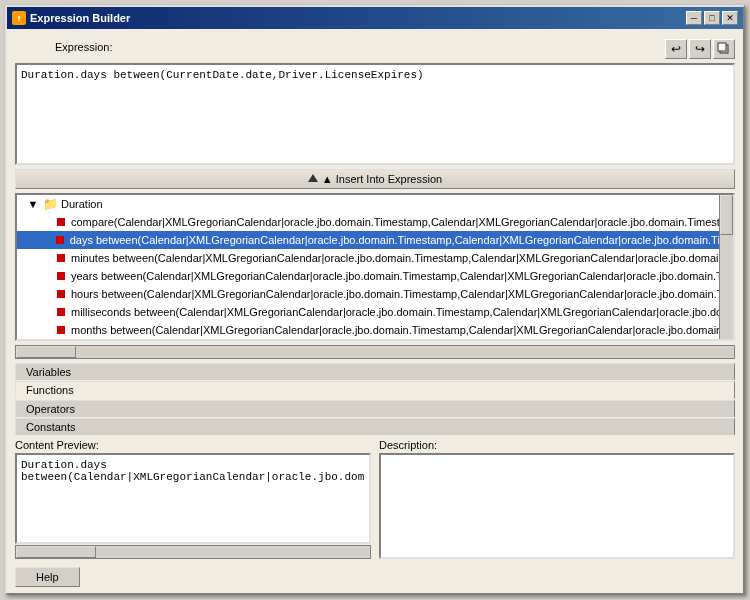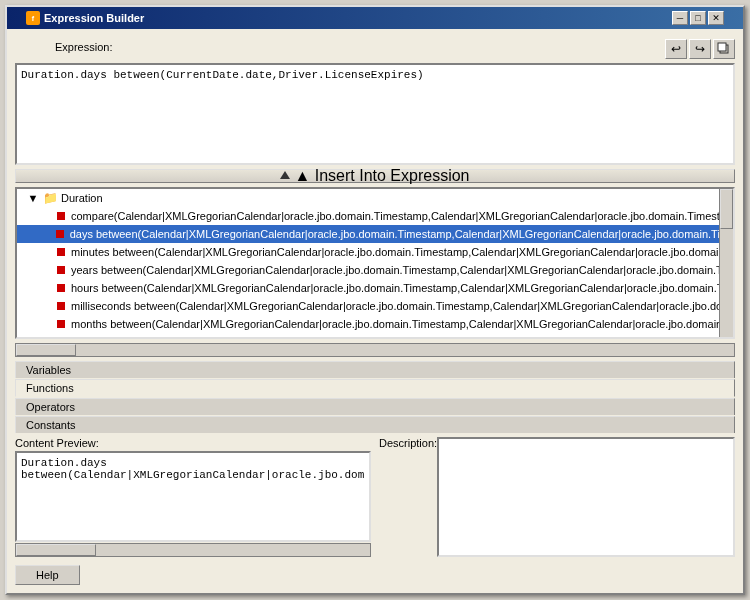--- a/index.html
+++ b/index.html
@@ -21,21 +21,21 @@
       border: 2px solid #808080;
       border-top: 2px solid #dfdfdf;
       border-left: 2px solid #dfdfdf;
       box-shadow: 2px 2px 4px rgba(0,0,0,0.4);
       display: flex;
       flex-direction: column;
     }
     .title-bar {
       background: linear-gradient(to right, #0a246a, #3a6ea5);
       color: white;
-      padding: 3px 19px;
+      padding: 3px 5px;
       display: flex;
       align-items: center;
       justify-content: space-between;
       height: 22px;
       flex-shrink: 0;
     }
     .title-bar-left {
       display: flex;
       align-items: center;
       gap: 4px;
@@ -118,27 +118,27 @@
       border-top: 1px solid #fff;
       border-left: 1px solid #fff;
       cursor: pointer;
       display: flex;
       align-items: center;
       justify-content: center;
       font-size: 12px;
     }
     .insert-btn {
       width: 100%;
-      height: 14px;
+      height: 20px;
       background: linear-gradient(to bottom, #e8e4d8, #d4d0c8);
       border: 1px solid #808080;
       border-top: 1px solid #dfdfdf;
       border-left: 1px solid #dfdfdf;
       cursor: pointer;
-      font-size: 16px;
+      font-size: 11px;
       display: flex;
       align-items: center;
       justify-content: center;
       gap: 4px;
     }
     .tree-panel {
       flex: 1;
       background: white;
       border: 2px inset #808080;
       border-top: 2px solid #808080;
@@ -212,21 +212,21 @@
       flex-shrink: 0;
     }
     .content-preview-panel {
       flex: 1;
       display: flex;
       flex-direction: column;
     }
     .description-panel {
       flex: 1;
       display: flex;
-      flex-direction: row;
+      flex-direction: column;
     }
     .text-area-small {
       flex: 1;
       background: white;
       border: 2px inset #808080;
       border-top: 2px solid #808080;
       border-left: 2px solid #808080;
       border-bottom: 2px solid #dfdfdf;
       border-right: 2px solid #dfdfdf;
       padding: 4px;

